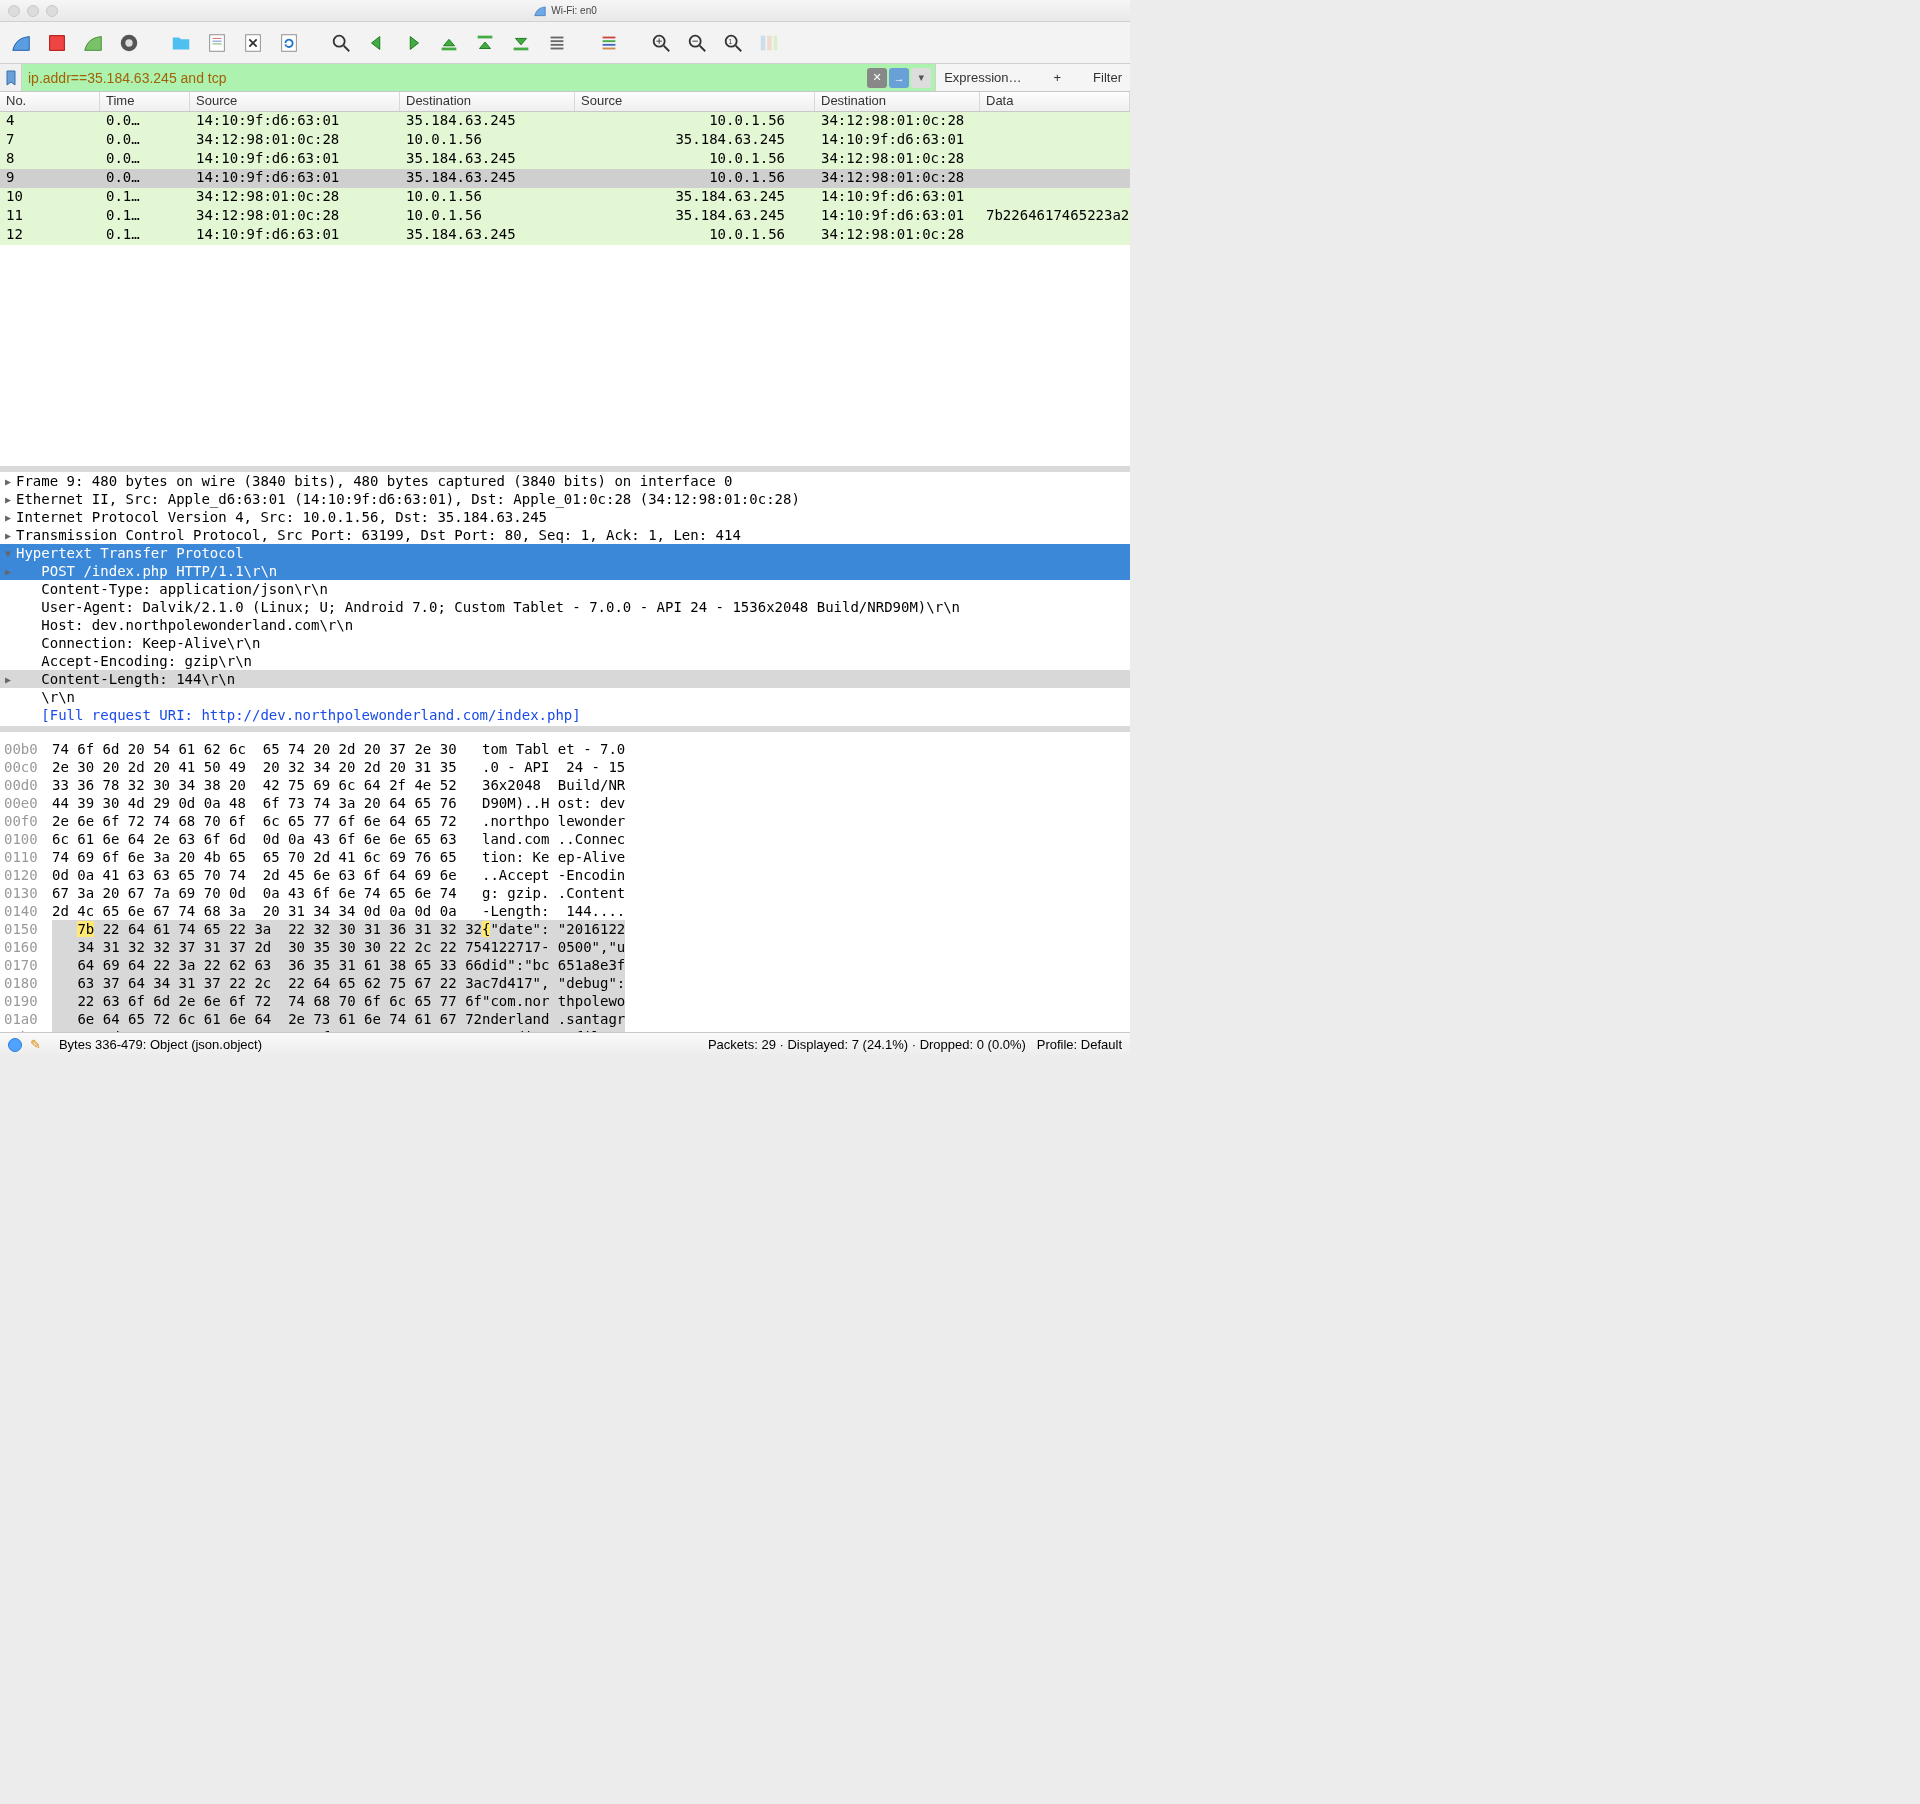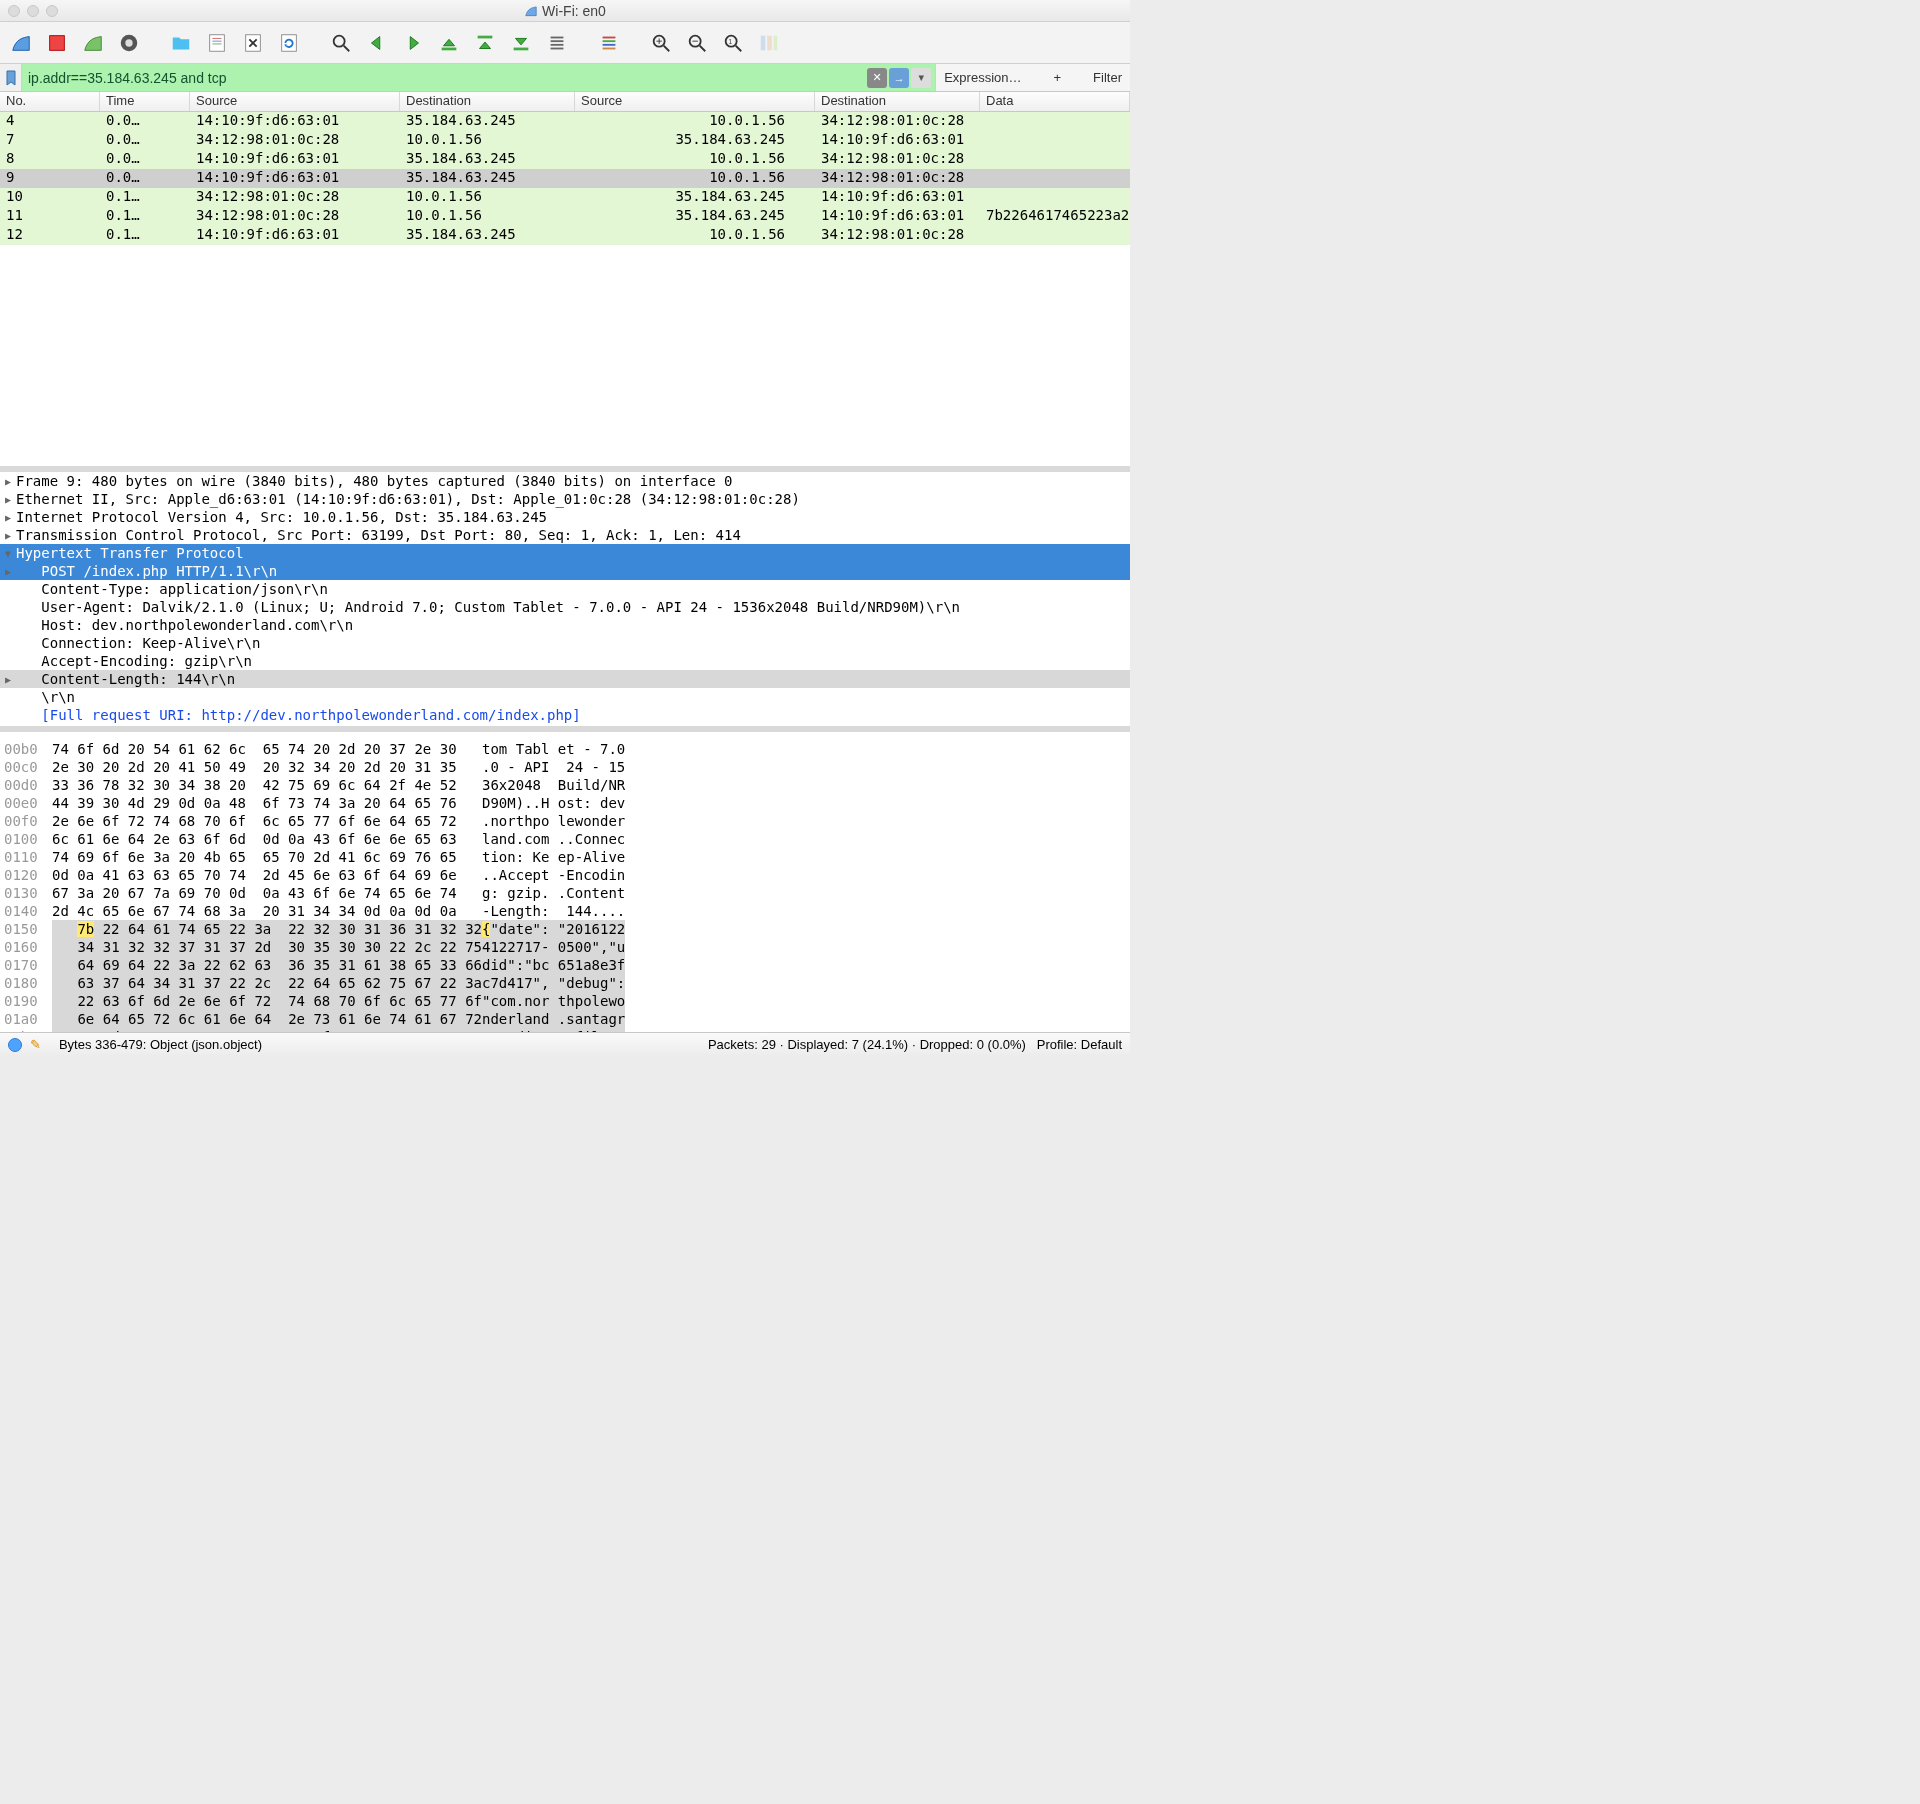--- a/index.html
+++ b/index.html
@@ -1,28 +1,28 @@
 <!DOCTYPE html>
 <html><head>
 <meta charset="utf-8">
 <style>
 * { box-sizing: border-box; margin: 0; padding: 0; }
 body { font-family: -apple-system, "Helvetica Neue", Arial, sans-serif; font-size: 13px; background: #ececec; width: 1130px; overflow: hidden; }
 .titlebar { height: 22px; background: linear-gradient(#f6f6f6,#e8e8e8); border-bottom: 1px solid #d0d0d0; display: flex; align-items: center; padding: 0 8px; position: relative; }
 .traffic { display: flex; gap: 7px; }
 .traffic span { width: 12px; height: 12px; border-radius: 50%; background:#dcdcdc; border:1px solid #c8c8c8; }
-.titlebar .title { position:absolute; left:0; right:0; font-size:14px; color:#444; display:flex; justify-content:center; align-items:center; gap:4px; }
+.titlebar .title { position:absolute; left:0; right:0; font-size:10px; color:#444; display:flex; justify-content:center; align-items:center; gap:4px; }
 .fin-icon { width:14px; height:14px; }
 .toolbar { height:42px; background:#f3f3f3; border-bottom:1px solid #cfcfcf; display:flex; align-items:center; padding:0 6px; gap:6px; }
 .tool-btn { width:30px; height:30px; display:flex; align-items:center; justify-content:center; border-radius:3px; }
 .tool-btn svg { width:22px; height:22px; }
 .tool-sep { width:10px; }
 .filter-row { height:28px; display:flex; align-items:stretch; background:#fff; border-bottom:1px solid #c8c8c8; }
 .filter-bookmark { width:22px; background:#f0f0f0; border-right:1px solid #d0d0d0; display:flex; align-items:center; justify-content:center; }
-.filter-input { flex:1; background:#aef2af; border:none; padding:4px 6px; font-size:14px; font-family:inherit; outline:none; color:#14532d; }
+.filter-input { flex:1; background:#aef2af; border:none; padding:4px 6px; font-size:14px; font-family:inherit; outline:none; color:#a16207; }
 .filter-ctrls { display:flex; align-items:center; gap:2px; padding:0 4px; background:#aef2af; }
 .filter-ctrls .btn { width:20px; height:20px; display:flex; align-items:center; justify-content:center; background:#888; border-radius:3px; color:#fff; font-size:11px; }
 .filter-right { display:flex; align-items:center; padding:0 8px; gap:32px; background:#f5f5f5; border-left:1px solid #d0d0d0; }
 .filter-right span { font-size:13px; color:#333; }
 .plus { font-size:16px; color:#555; }
 .packet-list { background:#fff; height:380px; overflow:hidden; border-bottom:6px solid #d9d9d9; }
 .pl-head { display:flex; background:linear-gradient(#fdfdfd,#efefef); border-bottom:1px solid #c8c8c8; height:20px; font-size:13px; }
 .pl-head div { border-right:1px solid #d8d8d8; padding:1px 6px; color:#333; }
 .pl-row { display:flex; height:19px; font-family:Menlo,Consolas,monospace; font-size:14px; }
 .pl-row.green { background:#e3f7d4; }

